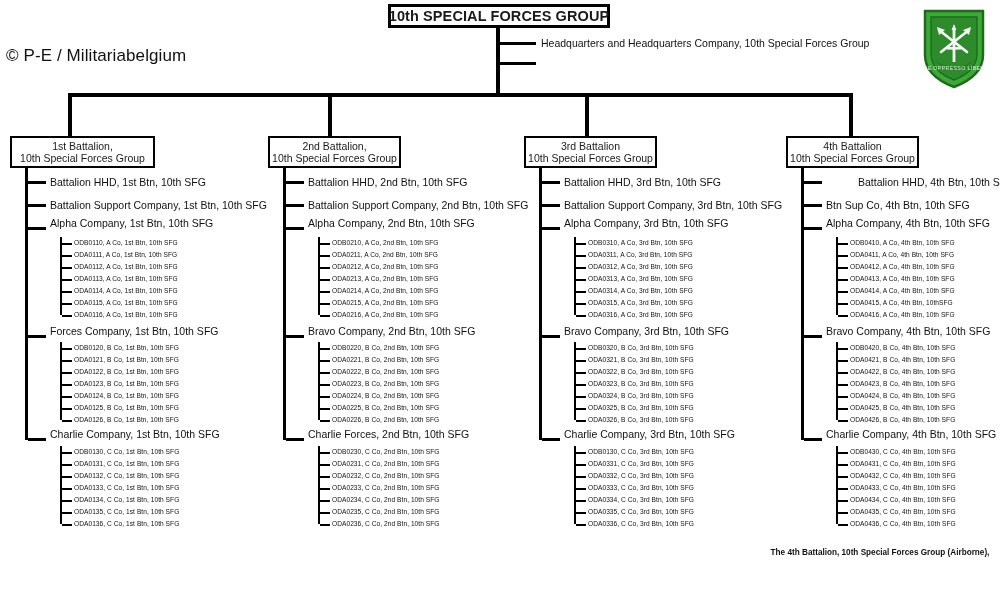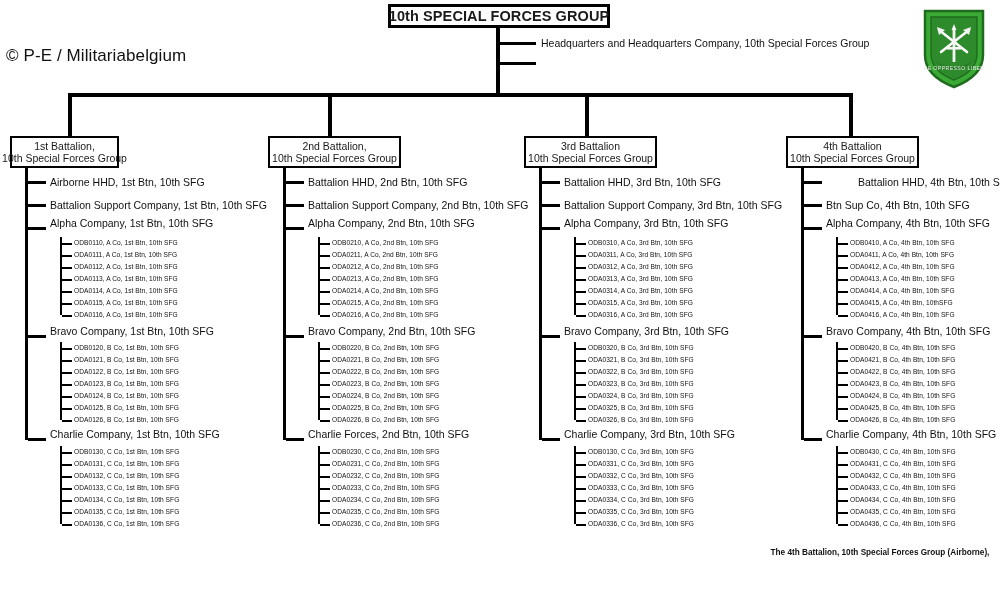--- a/index.html
+++ b/index.html
@@ -146,28 +146,28 @@
   <div class="group-staff" style="left:541px; top:37px;">Headquarters and Headquarters Company, 10th Special Forces Group</div>
 
   <div class="rule-h" style="left:68px; top:93px; width:1d;"></div>
   <div class="rule-h" style="left:68px; top:93px; width:785px; height:4px;"></div>
 
   <div class="rule-v" style="left:68px; top:93px; width:4px; height:45px;"></div>
   <div class="rule-v" style="left:328px; top:93px; width:4px; height:45px;"></div>
   <div class="rule-v" style="left:585px; top:93px; width:4px; height:45px;"></div>
   <div class="rule-v" style="left:849px; top:93px; width:4px; height:45px;"></div>
 
-  <div class="bn-box" style="left:10px; top:136px; width:109px; height:32px;">
+  <div class="bn-box" style="left:10px; top:136px; width:145px; height:32px;">
     <span class="bn-l1">1st Battalion,</span>
     <span class="bn-l2">10th Special Forces Group</span>
   </div>
   <div class="rule-v" style="left:25px; top:168px; width:3px; height:272px;"></div>
 
   <div class="rule-h" style="left:28px; top:181px; width:18px; height:3px;"></div>
-  <div class="unit-row" style="left:50px; top:176px;">Airborne HHD, 1st Btn, 10th SFG</div>
+  <div class="unit-row" style="left:50px; top:176px;">Battalion HHD, 1st Btn, 10th SFG</div>
   <div class="rule-h" style="left:28px; top:204px; width:18px; height:3px;"></div>
   <div class="unit-row" style="left:50px; top:199px;">Battalion  Support Company, 1st Btn, 10th SFG</div>
 
   <div class="rule-h" style="left:28px; top:227px; width:18px; height:3px;"></div>
   <div class="co-row" style="left:50px; top:217px;">Alpha Company, 1st Btn, 10th SFG</div>
   <div class="rule-v" style="left:60px; top:237px; width:2px; height:78px;"></div>
   <div class="rule-h" style="left:62px; top:243px; width:10px; height:2px;"></div>
   <div class="oda-row" style="left:74px; top:239px;">ODB0110, A Co, 1st Btn,  10th SFG</div>
   <div class="rule-h" style="left:62px; top:255px; width:10px; height:2px;"></div>
   <div class="oda-row" style="left:74px; top:251px;">ODA0111, A Co, 1st Btn,  10th SFG</div>
@@ -176,21 +176,21 @@
   <div class="rule-h" style="left:62px; top:279px; width:10px; height:2px;"></div>
   <div class="oda-row" style="left:74px; top:275px;">ODA0113, A Co, 1st Btn,  10th SFG</div>
   <div class="rule-h" style="left:62px; top:291px; width:10px; height:2px;"></div>
   <div class="oda-row" style="left:74px; top:287px;">ODA0114, A Co, 1st Btn,  10th SFG</div>
   <div class="rule-h" style="left:62px; top:303px; width:10px; height:2px;"></div>
   <div class="oda-row" style="left:74px; top:299px;">ODA0115, A Co, 1st Btn,  10th SFG</div>
   <div class="rule-h" style="left:62px; top:315px; width:10px; height:2px;"></div>
   <div class="oda-row" style="left:74px; top:311px;">ODA0116, A Co, 1st Btn,  10th SFG</div>
 
   <div class="rule-h" style="left:28px; top:335px; width:18px; height:3px;"></div>
-  <div class="co-row" style="left:50px; top:325px;">Bravo Company, 1st Btn, 10th SFG</div>
+  <div class="co-row" style="left:50px; top:325px;">Forces Company, 1st Btn, 10th SFG</div>
   <div class="rule-v" style="left:60px; top:342px; width:2px; height:78px;"></div>
   <div class="rule-h" style="left:62px; top:348px; width:10px; height:2px;"></div>
   <div class="oda-row" style="left:74px; top:344px;">ODB0120, B Co, 1st Btn,  10th SFG</div>
   <div class="rule-h" style="left:62px; top:360px; width:10px; height:2px;"></div>
   <div class="oda-row" style="left:74px; top:356px;">ODA0121, B Co, 1st Btn,  10th SFG</div>
   <div class="rule-h" style="left:62px; top:372px; width:10px; height:2px;"></div>
   <div class="oda-row" style="left:74px; top:368px;">ODA0122, B Co, 1st Btn,  10th SFG</div>
   <div class="rule-h" style="left:62px; top:384px; width:10px; height:2px;"></div>
   <div class="oda-row" style="left:74px; top:380px;">ODA0123, B Co, 1st Btn,  10th SFG</div>
   <div class="rule-h" style="left:62px; top:396px; width:10px; height:2px;"></div>

